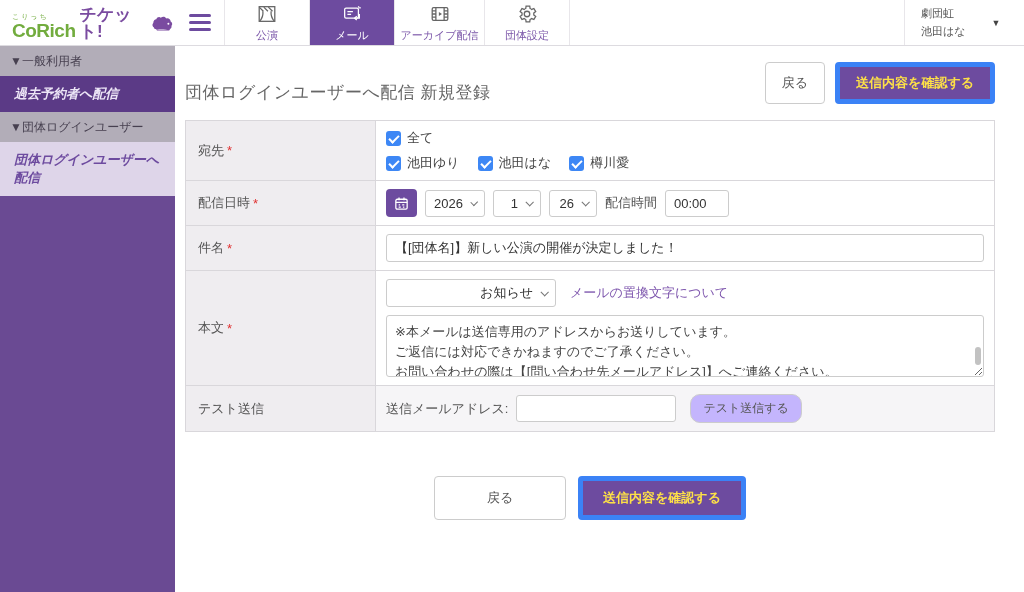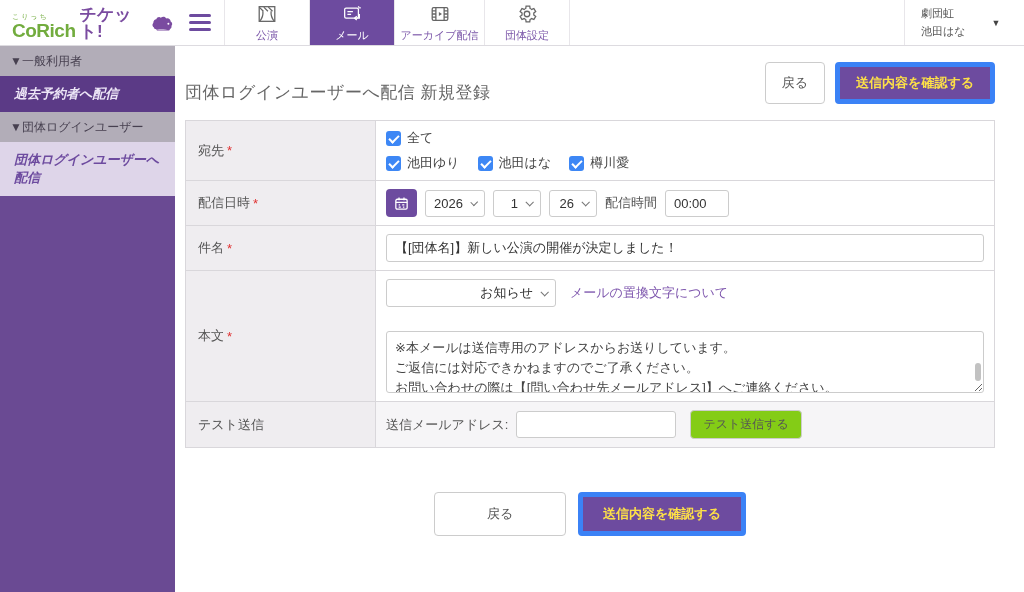--- a/index.html
+++ b/index.html
@@ -45,32 +45,32 @@
   .main { flex:1; background:#fff; padding:16px 29px 0 10px; }
 
   .page-head { display:flex; align-items:flex-end; margin-bottom:16px; }
   .page-title { font-size:17px; color:#666; font-weight:500; letter-spacing:0.5px; }
   .head-actions { margin-left:auto; display:flex; gap:10px; }
 
   .btn-outline { background:#fff; border:1px solid #ccc; border-radius:4px; color:#555;
     font-size:13px; padding:7px 16px; cursor:pointer; font-family:inherit; }
   .btn-primary { background:#6d4b9f; border:5px solid #3b82f6; border-radius:4px; color:#fde047;
     font-size:13px; font-weight:bold; padding:7px 16px; cursor:pointer; font-family:inherit; }
-  .btn-light { background:#84cc16; border:1px solid #ccc; border-radius:4px; color:#555;
+  .btn-light { background:#c4b5fd; border:1px solid #ccc; border-radius:10px; color:#555;
     font-size:12px; padding:5px 12px; cursor:pointer; font-family:inherit; }
 
   
   .form-table { border:1px solid #d9d7db; }
   .frow { display:flex; align-items:stretch; border-bottom:1px solid #d9d7db; }
   .frow:last-child { border-bottom:none; }
   .cell-label { width:190px; flex:none; background:#efedf0; border-right:1px solid #d9d7db;
     display:flex; align-items:center; padding:8px 12px; font-size:13px; color:#555; gap:3px; }
   .req { color:#e03131; font-size:13px; }
   .cell-value { flex:1; background:#fff; padding:8px 10px; display:flex; align-items:center; }
-  .cell-value.col { flex-direction:column; align-items:stretch; justify-content:center; gap:24px; }
+  .cell-value.col { flex-direction:column; align-items:stretch; justify-content:center; gap:8px; }
   .frow.gray .cell-value { background:#f6f5f7; }
 
   .check-group { display:flex; flex-direction:column; gap:7px; }
   .check-line { display:flex; align-items:center; gap:18px; }
   .check-item { display:flex; align-items:center; gap:6px; font-size:13px; color:#444; cursor:pointer; }
   .cb { width:15px; height:15px; background:#3d87f5; border-radius:3px; position:relative; flex:none; }
   .cb::after { content:""; position:absolute; left:5px; top:2px; width:4px; height:8px;
     border:solid #fff; border-width:0 2px 2px 0; transform:rotate(45deg); }
 
   .dt-line { display:flex; align-items:center; gap:8px; }

